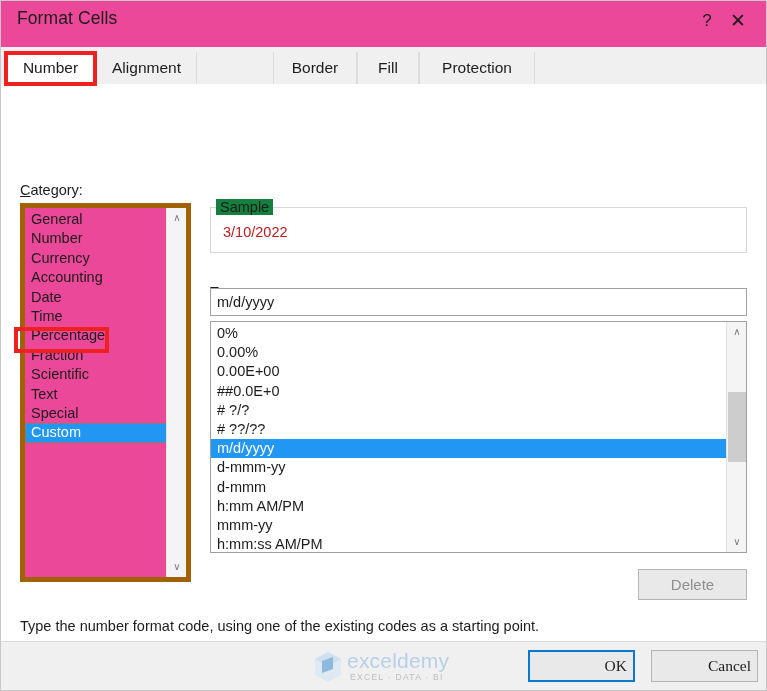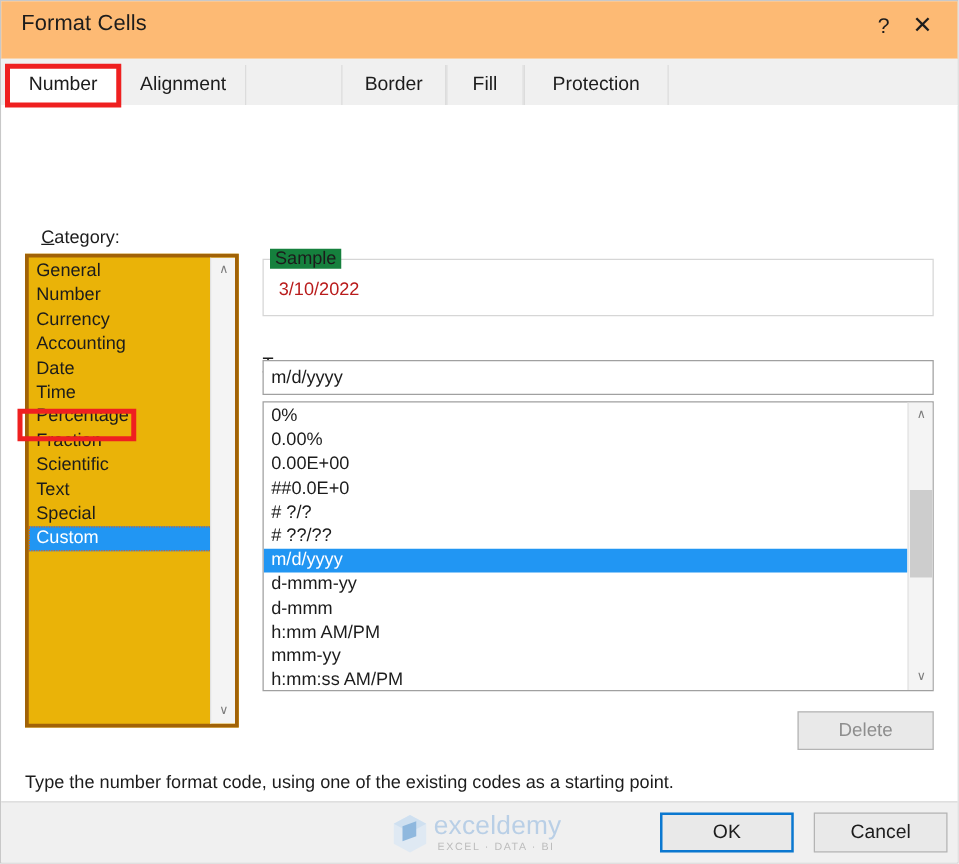--- a/index.html
+++ b/index.html
@@ -17,21 +17,21 @@
     height: 691px;
     background: #ffffff;
     border: 1px solid #c8c8c8;
   }
 
   
   #titlebar {
     position: absolute;
     left: 0; top: 0;
     width: 765px; height: 46px;
-    background: #fdba74;
+    background: #ec4899;
   }
   #title-text {
     position: absolute;
     left: 16px; top: 7px;
     font-size: 17.5px;
     color: #1c1c1c;
     letter-spacing: .1px;
     white-space: nowrap;
   }
   .titlebtn {
@@ -96,22 +96,22 @@
     color: #1c1c1c;
     white-space: nowrap;
   }
   .accel { text-decoration: underline; }
 
   
   #category-box {
     position: absolute;
     left: 19px; top: 118px;
     width: 171px; height: 379px;
-    background: #eab308;
-    border: 3px solid #a16207;
+    background: #ec4899;
+    border: 5px solid #a16207;
     overflow: hidden;
     padding-left: 22px;
   }
   #category-items {
     position: absolute;
     left: 0; top: 2px;
     width: 149px;
   }
   .cat-item {
     height: 19.4px;
@@ -276,22 +276,23 @@
     letter-spacing: 1.3px;
   }
   .footer-btn {
     position: absolute;
     top: 8px;
     width: 107px; height: 32px;
     background: #e9e9e9;
     border: 1px solid #b4b4b4;
     color: #1c1c1c;
     font-size: 15.5px;
-    font-family: Liberation Sans, sans-serif;
-    cursor: default;
+    font-family: Liberation Serif, serif;
+    cursor: default;
+    text-align: right;
   }
   #ok-btn {
     left: 527px;
     border: 2px solid #0b78d0;
     background: #e9e9e9;
   }
   #cancel-btn { left: 650px; }
 
   
   .annot {
@@ -317,21 +318,21 @@
   <div id="tabstrip">
       <div class="tab selected" style="left: 4px; width: 91px;">Number</div>
       <div class="tab" style="left: 95px; width: 101px;">Alignment</div>
       <div class="tab" style="left: 272px; width: 84px;">Border</div>
       <div class="tab" style="left: 356px; width: 62px;">Fill</div>
       <div class="tab" style="left: 418px; width: 116px;">Protection</div>
     </div>
 
   <div id="panel">
 
-    <div class="field-label" id="category-label" style="left:32px; top:97px;"><span class="accel">C</span><span>ategory:</span></div>
+    <div class="field-label" id="category-label" style="left:19px; top:97px;"><span class="accel">C</span><span>ategory:</span></div>
 
     <div id="category-box">
       <div id="category-items">
           <div class="cat-item">General</div>
           <div class="cat-item">Number</div>
           <div class="cat-item">Currency</div>
           <div class="cat-item">Accounting</div>
           <div class="cat-item">Date</div>
           <div class="cat-item">Time</div>
           <div class="cat-item">Percentage</div>

